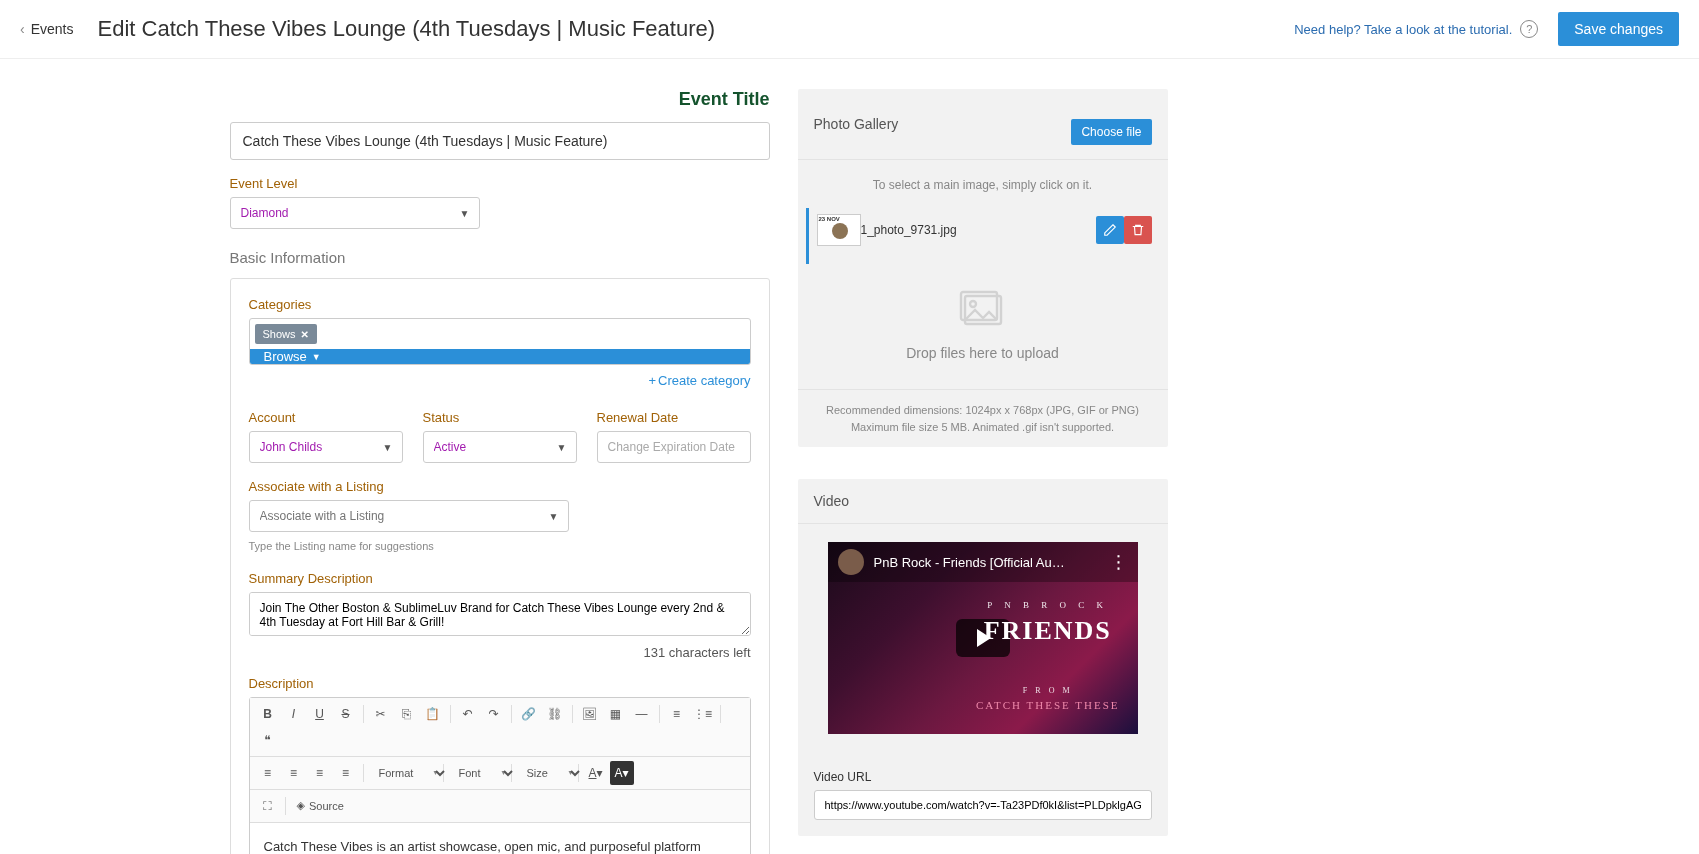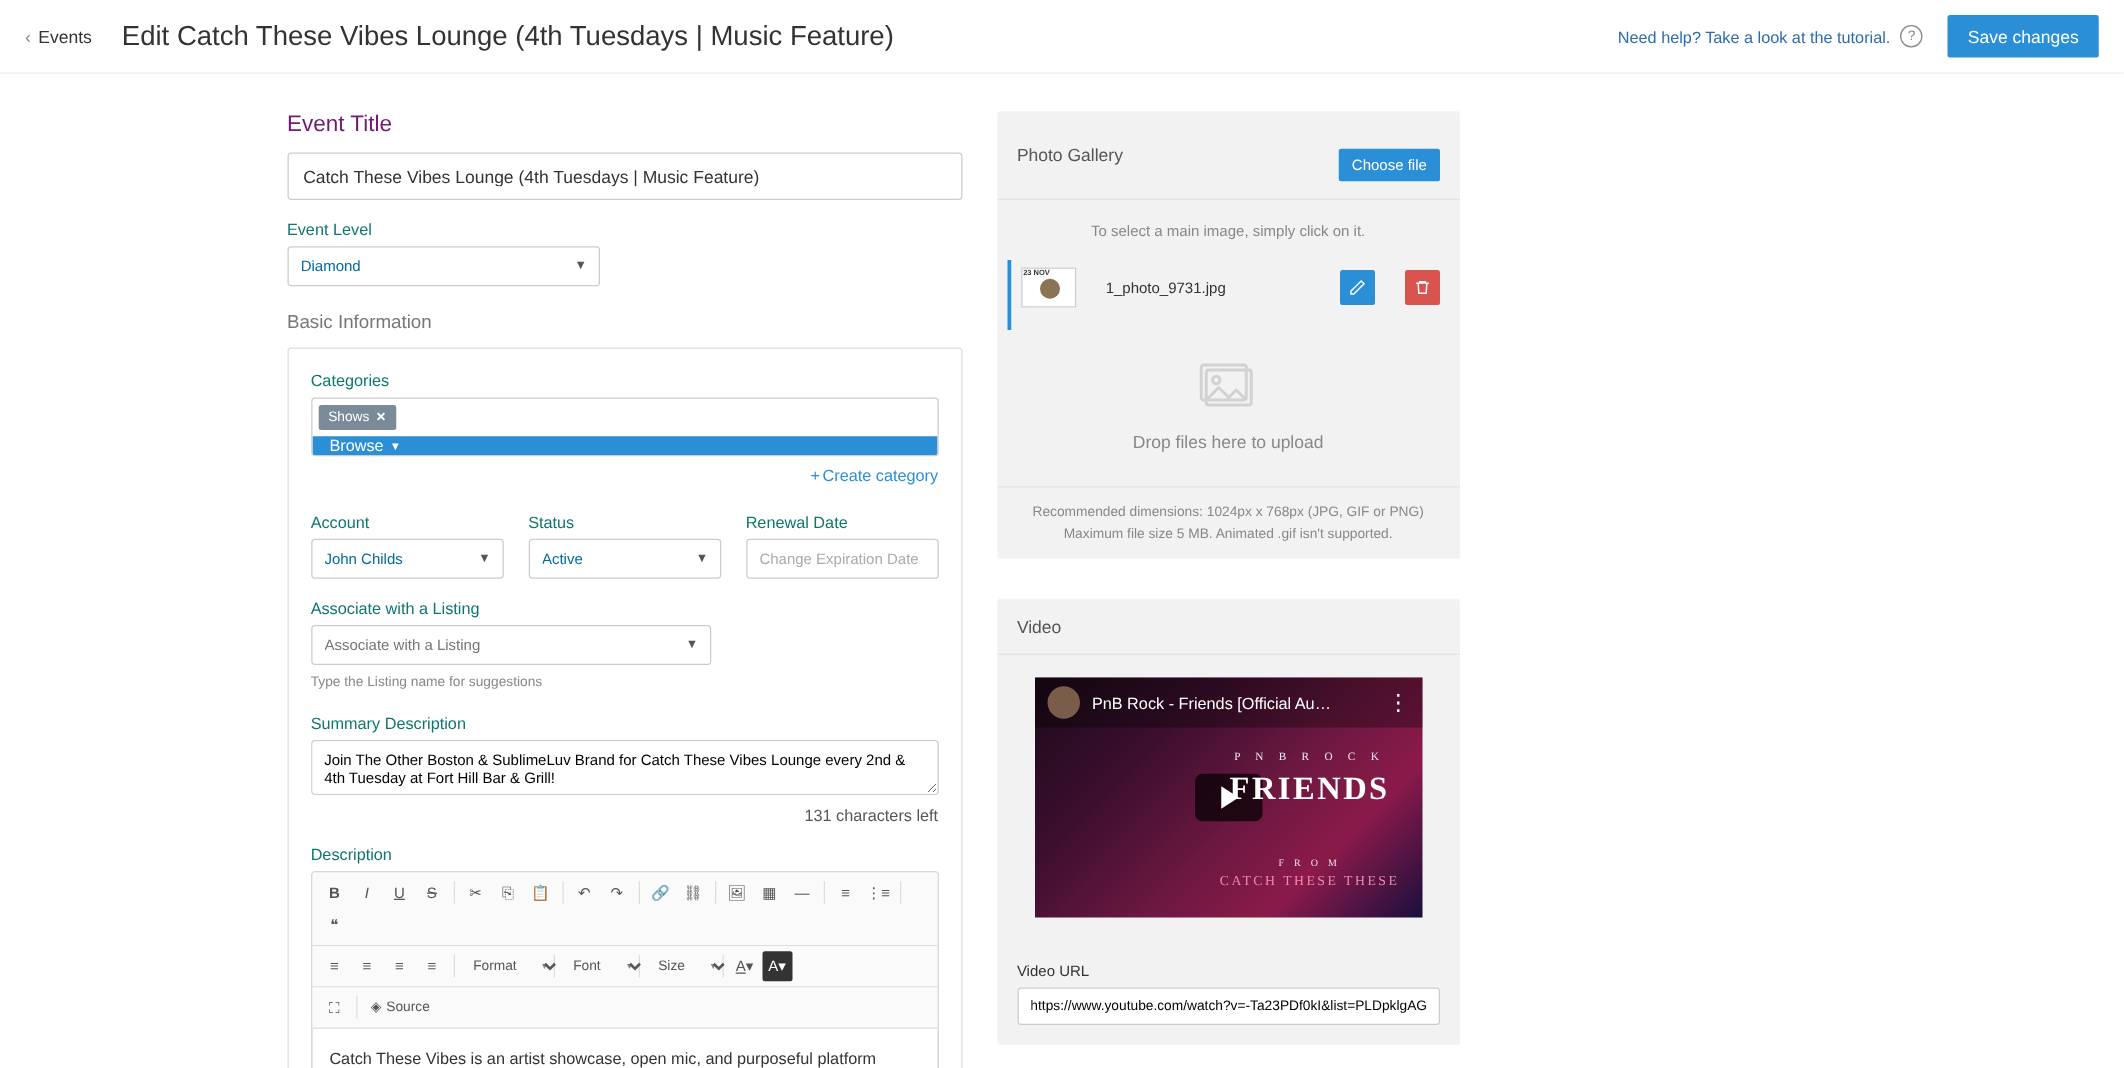--- a/index.html
+++ b/index.html
@@ -9,27 +9,27 @@
 .back-chevron { margin-right: 6px; font-size: 14px; color: #888; }
 .page-title { font-size: 22px; font-weight: 400; color: #333; flex: 1; }
 .help-text { color: #2b6cb0; font-size: 13px; margin-right: 8px; cursor: pointer; }
 .help-icon { display: inline-flex; align-items: center; justify-content: center; width: 18px; height: 18px; border: 1px solid #888; border-radius: 50%; font-size: 11px; color: #888; margin-right: 20px; cursor: pointer; }
 .save-btn { background: #2b8fd8; color: #fff; border: none; padding: 9px 16px; font-size: 14px; cursor: pointer; border-radius: 2px; }
 
 .container { display: flex; gap: 28px; padding: 30px 0 0 0; max-width: 1240px; margin: 0 auto; }
 .left-col { flex: 0 0 540px; }
 .right-col { flex: 0 0 370px; }
 
-h2.section { font-size: 18px; font-weight: 400; color: #701a75; margin-bottom: 12px; }
+h2.section { font-size: 18px; font-weight: 700; color: #14532d; margin-bottom: 12px; text-align: right; }
 h3.subsection { font-size: 15px; font-weight: 400; color: #777; margin: 20px 0 12px; }
 
 .input-text { width: 100%; padding: 10px 12px; border: 1px solid #ccc; border-radius: 3px; font-size: 14px; color: #333; }
-label.field-label { display: block; font-size: 13px; color: #0f766e; margin: 16px 0 6px; }
+label.field-label { display: block; font-size: 13px; color: #a16207; margin: 16px 0 6px; }
 .select-wrap { position: relative; display: inline-block; }
-.select { appearance: none; width: 100%; padding: 8px 30px 8px 10px; border: 1px solid #ccc; border-radius: 3px; font-size: 12px; background: #fff; color: #0369a1; }
+.select { appearance: none; width: 100%; padding: 8px 30px 8px 10px; border: 1px solid #ccc; border-radius: 3px; font-size: 12px; background: #fff; color: #a21caf; }
 .select-caret { position: absolute; right: 10px; top: 50%; transform: translateY(-50%); pointer-events: none; color: #555; font-size: 10px; }
 #event-level-wrap { width: 250px; }
 
 .panel { border: 1px solid #ddd; border-radius: 3px; padding: 18px; margin-top: 4px; }
 
 .cat-row { display: flex; border: 1px solid #ccc; border-radius: 3px; overflow: hidden; flex-direction: column; }
 .cat-tags { flex: 1; padding: 5px; display: flex; gap: 4px; }
 .tag { background: #7a8a99; color: #fff; font-size: 11px; padding: 4px 8px; border-radius: 2px; display: inline-flex; align-items: center; gap: 5px; }
 .tag .x { font-weight: bold; cursor: pointer; font-size: 10px; }
 .browse-btn { background: #2b8fd8; color: #fff; border: none; padding: 0 14px; font-size: 13px; cursor: pointer; display: inline-flex; align-items: center; gap: 5px; }
@@ -59,21 +59,21 @@
 .editor-body { padding: 14px; font-size: 13px; line-height: 1.5; color: #333; min-height: 60px; }
 .source-btn { display: inline-flex; align-items: center; gap: 4px; font-size: 11px; color: #555; padding: 3px 6px; cursor: pointer; }
 
 
 .side-panel { background: #f2f2f2; border-radius: 2px; margin-bottom: 32px; }
 .side-header { display: flex; align-items: center; justify-content: space-between; padding: 14px 16px; border-bottom: 1px solid #e3e3e3; }
 .side-header h3 { font-size: 14px; font-weight: 400; color: #555; }
 .choose-file-btn { background: #2b8fd8; color: #fff; border: none; padding: 6px 10px; font-size: 12px; cursor: pointer; border-radius: 2px; margin-top: 16px; }
 .side-body { padding: 18px 16px; }
 .hint-center { text-align: center; font-size: 12px; color: #888; margin-bottom: 16px; }
-.file-row { display: flex; align-items: center; gap: 24px; padding: 6px 0 18px; border-left: 3px solid #2b8fd8; padding-left: 8px; margin-left: -8px; margin-bottom: 10px; }
+.file-row { display: flex; align-items: center; gap: 0; padding: 6px 0 18px; border-left: 3px solid #2b8fd8; padding-left: 8px; margin-left: -8px; margin-bottom: 10px; }
 .thumb { width: 44px; height: 32px; background: #fff; border: 1px solid #ccc; position: relative; overflow: hidden; }
 .thumb .tlabel { position: absolute; top: 1px; left: 1px; font-size: 6px; font-weight: bold; color: #333; }
 .thumb .tcirc { position: absolute; top: 8px; left: 14px; width: 16px; height: 16px; border-radius: 50%; background: #8b7355; }
 .file-name { flex: 1; font-size: 12px; color: #333; }
 .icon-btn { width: 28px; height: 28px; display: inline-flex; align-items: center; justify-content: center; color: #fff; font-size: 13px; cursor: pointer; border-radius: 2px; border: none; }
 .icon-btn.edit { background: #2b8fd8; }
 .icon-btn.delete { background: #d9534f; }
 .drop-zone { text-align: center; padding: 16px 0 10px; }
 .drop-icon { width: 48px; height: 40px; margin: 0 auto 12px; opacity: 0.35; }
 .drop-text { font-size: 14px; color: #888; }

